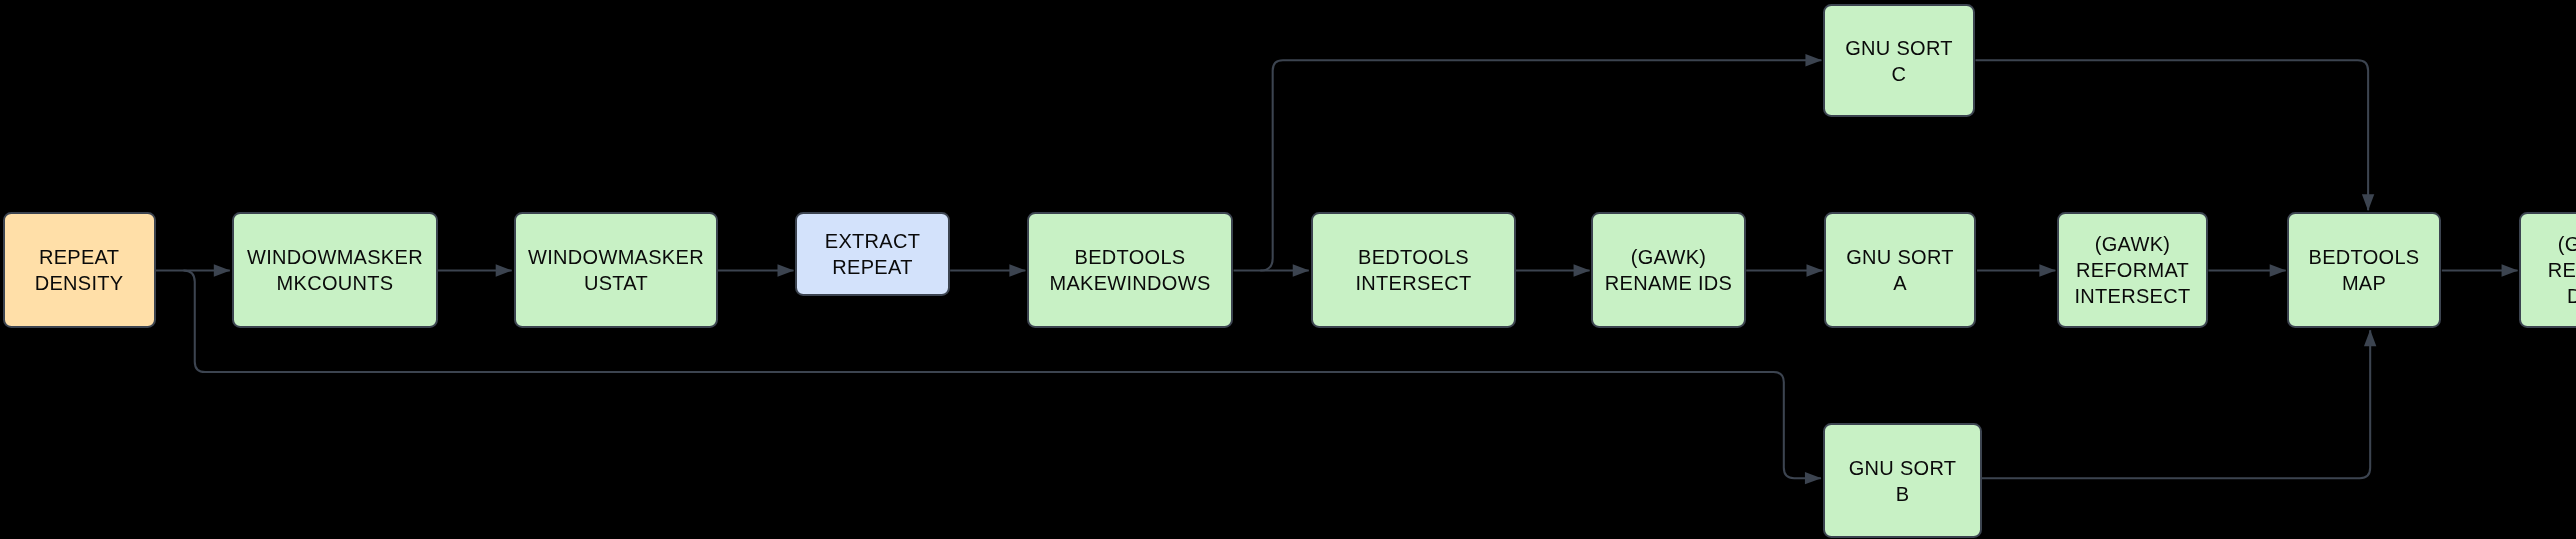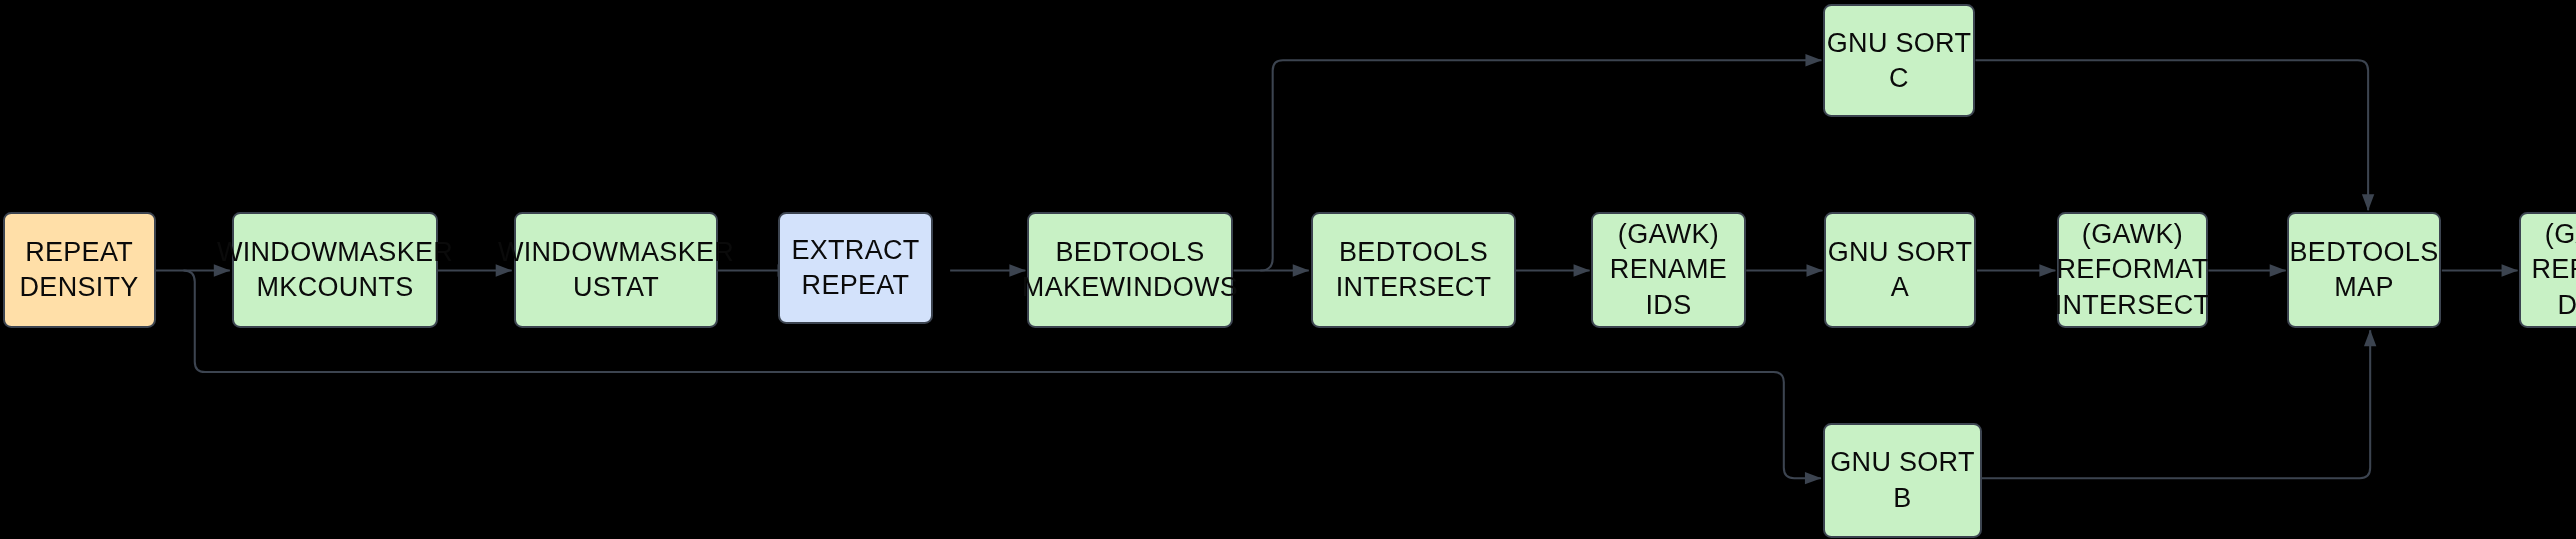--- a/index.html
+++ b/index.html
@@ -23,33 +23,33 @@
   .edges path{fill:none;stroke:var(--edge);stroke-width:4;}
   .edges .head{fill:var(--edge);stroke:none;}
   .node{
     position:absolute;
     box-sizing:border-box;
     border:2.6px solid var(--border);
     border-radius:8.2px;
     display:flex;align-items:center;justify-content:center;
     text-align:center;
     color:var(--text);
-    font-size:27px;line-height:1.3;
+    font-size:20px;line-height:1.3;
     white-space:pre-line;
     letter-spacing:0.3px;
   }
   .f-default{background:var(--fill-default);}
   .f-input{background:var(--fill-input);}
   .f-highlight{background:var(--fill-highlight);}
 
   
   .p0 {left:2.6px;   top:212px;width:153px;height:116px;}
   .p1 {left:232px; top:212px;width:206px;height:116px;}
   .p2 {left:514px; top:212px;width:204px;height:116px;}
-  .p3 {left:778px;top:212px;width:155px;height:112px;}
+  .p3 {left:795px;top:212px;width:155px;height:84px;}
   .p4 {left:1027px;top:212px;width:206px;height:116px;}
   .p5 {left:1311px;top:212px;width:205px;height:116px;}
   .p6 {left:1591px;top:212px;width:155px;height:116px;}
   .p7 {left:1823px;top:4.1px;  width:152px;height:113px;}
   .p8 {left:1824px;top:212px;width:152px;height:116px;}
   .p9 {left:1823px;top:423px;width:159px;height:115px;}
   .p10{left:2057px;top:212px;width:151px;height:116px;}
   .p11{left:2287px;top:212px;width:154px;height:116px;}
   .p12{left:2519px;top:212px;width:153px;height:116px;}
 </style>

